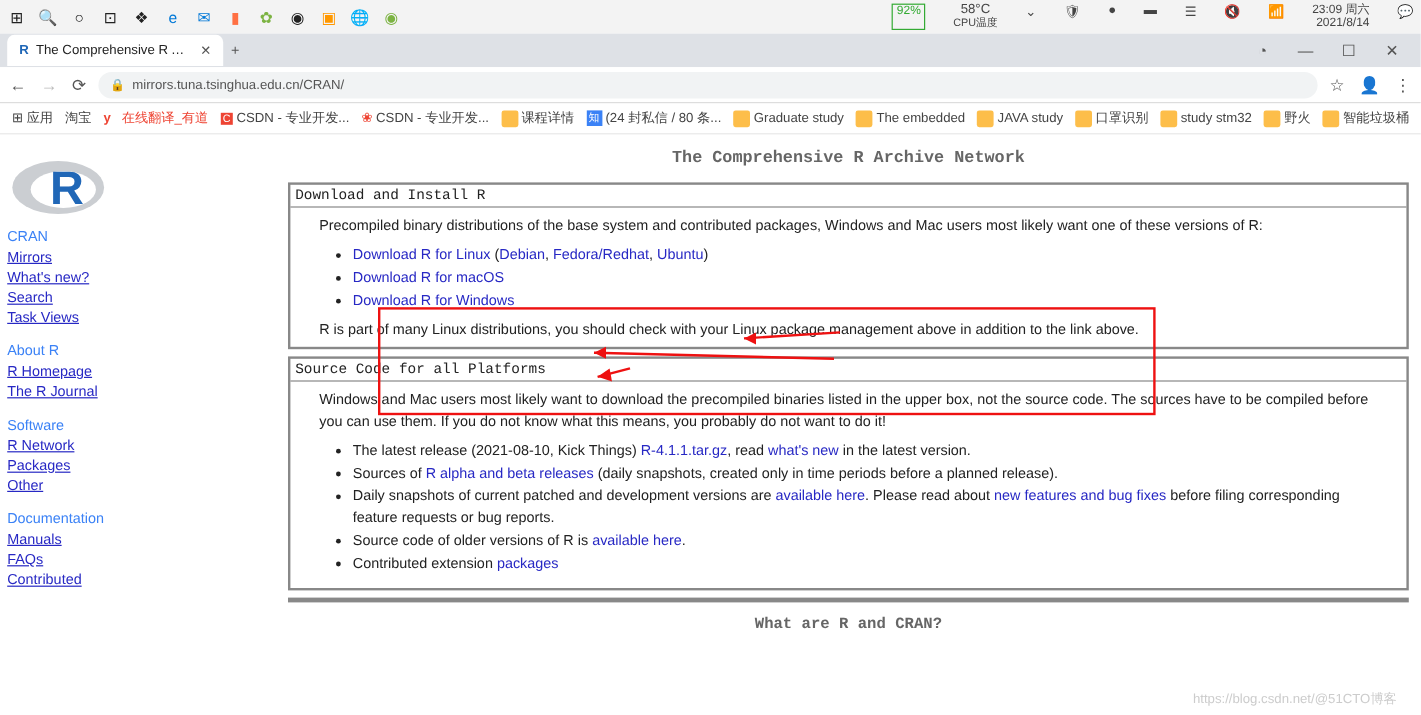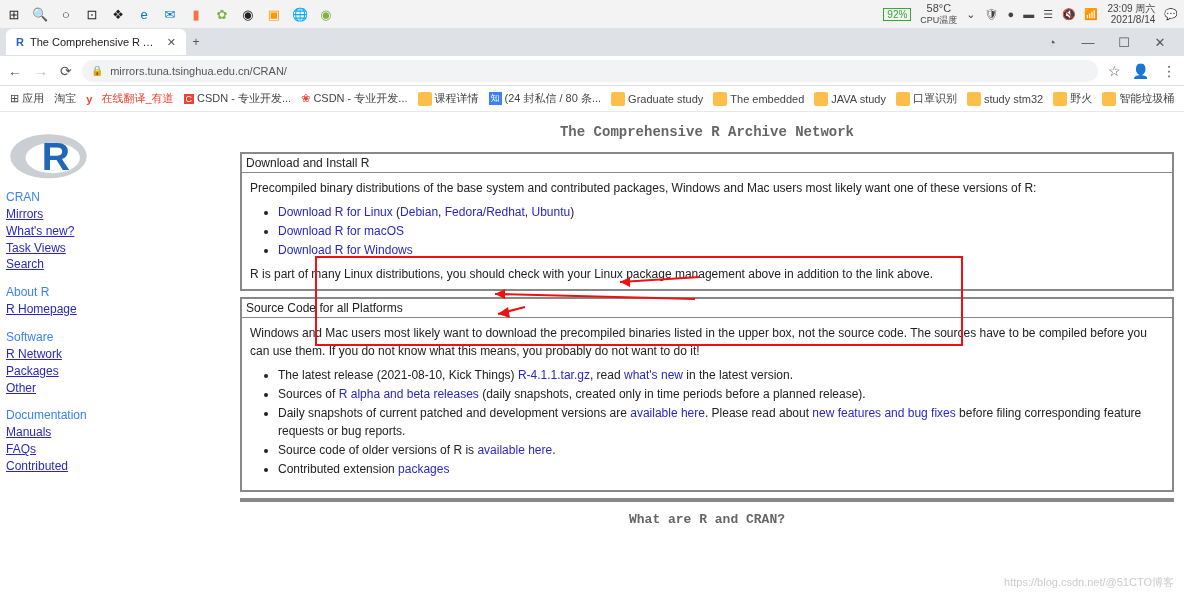--- a/index.html
+++ b/index.html
@@ -1,20 +1,20 @@
 <!DOCTYPE html>
 <html><head>
 <meta charset="utf-8">
 <style>
 *{margin:0;padding:0;box-sizing:border-box;font-family:"Segoe UI",Arial,sans-serif}
 body{font-size:12px;color:#222;background:#fff;width:1184px}
 .taskbar{background:#f3f3f3;height:28px;display:flex;align-items:center;padding:0 6px;justify-content:space-between}
 .tb-left{display:flex;gap:10px;align-items:center}
 .tb-left span{width:16px;height:16px;display:inline-flex;align-items:center;justify-content:center;font-size:13px}
-.tb-right{display:flex;gap:9px;align-items:center;font-size:11px;color:#444}
+.tb-right{display:flex;gap:23px;font-size:11px;color:#444}
 .badge{border:1px solid #3a3;padding:0 3px;font-size:10px;color:#3a3}
 .clock{text-align:right;line-height:1.1;font-size:10px}
 .tabs{display:flex;align-items:center;height:28px;background:#dee1e6;padding-left:6px}
 .tab{display:flex;align-items:center;gap:6px;background:#fff;height:26px;padding:0 10px;border-radius:6px 6px 0 0;font-size:11px;max-width:180px}
 .tab-x{color:#555;font-size:11px}
 .newtab{width:20px;text-align:center;color:#555}
 .wbtn{display:flex;gap:8px;margin-left:auto;padding-right:10px;color:#555}
 .wbtn span{width:28px;text-align:center;font-size:13px}
 .addr{display:flex;align-items:center;height:30px;padding:0 8px;gap:10px;background:#fff;border-bottom:1px solid #ddd}
 .navicons{display:flex;gap:12px;color:#555;font-size:14px}
@@ -27,29 +27,29 @@
 .content{display:flex}
 .sidebar{width:230px;padding:10px 6px}
 .rlogo{width:85px;height:60px;display:flex;align-items:center;justify-content:center;margin-bottom:8px}
 .rlogo svg{width:85px;height:60px}
 .side-sec{margin-bottom:12px;font-size:12px}
 .side-sec .hdr{color:#3b82f6;margin-bottom:2px}
 .side-sec a{display:block;color:#2728c4;text-decoration:underline;line-height:1.4}
 .main{flex:1;padding:0 10px}
 h2.cran-title{text-align:center;font-family:"Courier New",monospace;font-weight:bold;font-size:14px;margin:12px 0;color:#666}
 .box{border:2px solid #888;margin-bottom:6px}
-.box-title{font-family:Liberation Sans, sans-serif;font-size:12px;padding:2px 4px;border-bottom:1px solid #888}
-.box-body{padding:6px 8px;font-size:12px;line-height:1.5}
+.box-title{font-family:Liberation Mono, monospace;font-size:12px;padding:2px 4px;border-bottom:1px solid #888}
+.box-body{padding:6px 24px;font-size:12px;line-height:1.5}
 .box-body ul{margin:6px 0 6px 28px}
 .box-body li{margin:1px 0}
 a.link{color:#2728c4;}
 .centered{text-align:center;font-family:"Courier New",monospace;font-weight:bold;font-size:13px;margin:10px 0;color:#666}
 .red-rect{position:absolute;border:2px solid #e11;left:315px;top:144px;width:648px;height:90px;pointer-events:none}
 .red-arrow{position:absolute;pointer-events:none}
-.watermark{position:absolute;right:10px;bottom:6px;font-size:11px;color:#ccc}
+.watermark{position:absolute;right:20px;bottom:6px;font-size:11px;color:#ccc}
 </style>
 </head>
 <body>
 
 <div class="taskbar">
   <div class="tb-left">
     <span>⊞</span>
     <span>🔍</span>
     <span>○</span>
     <span>⊡</span>
@@ -179,26 +179,27 @@
       <svg viewBox="0 0 100 70">
             <ellipse cx="50" cy="40" rx="45" ry="26" fill="#cbced2"></ellipse>
             <ellipse cx="55" cy="42" rx="32" ry="18" fill="#fff"></ellipse>
             <text x="42" y="56" font-size="46" font-weight="bold" fill="#2067b7" font-family="Arial">R</text>
           </svg>
     </div>
     <div class="side-sec">
       <div class="hdr">CRAN</div>
       <a class="link">Mirrors</a>
       <a class="link">What's new?</a>
+      <a class="link">Search</a>
       <a class="link">Task Views</a>
-      <a class="link">Search</a>
     </div>
     <div class="side-sec">
       <div class="hdr">About R</div>
       <a class="link">R Homepage</a>
+      <a class="link">The R Journal</a>
     </div>
     <div class="side-sec">
       <div class="hdr">Software</div>
       <a class="link">R Network</a>
       <a class="link">Packages</a>
       <a class="link">Other</a>
     </div>
     <div class="side-sec">
       <div class="hdr">Documentation</div>
       <a class="link">Manuals</a>

